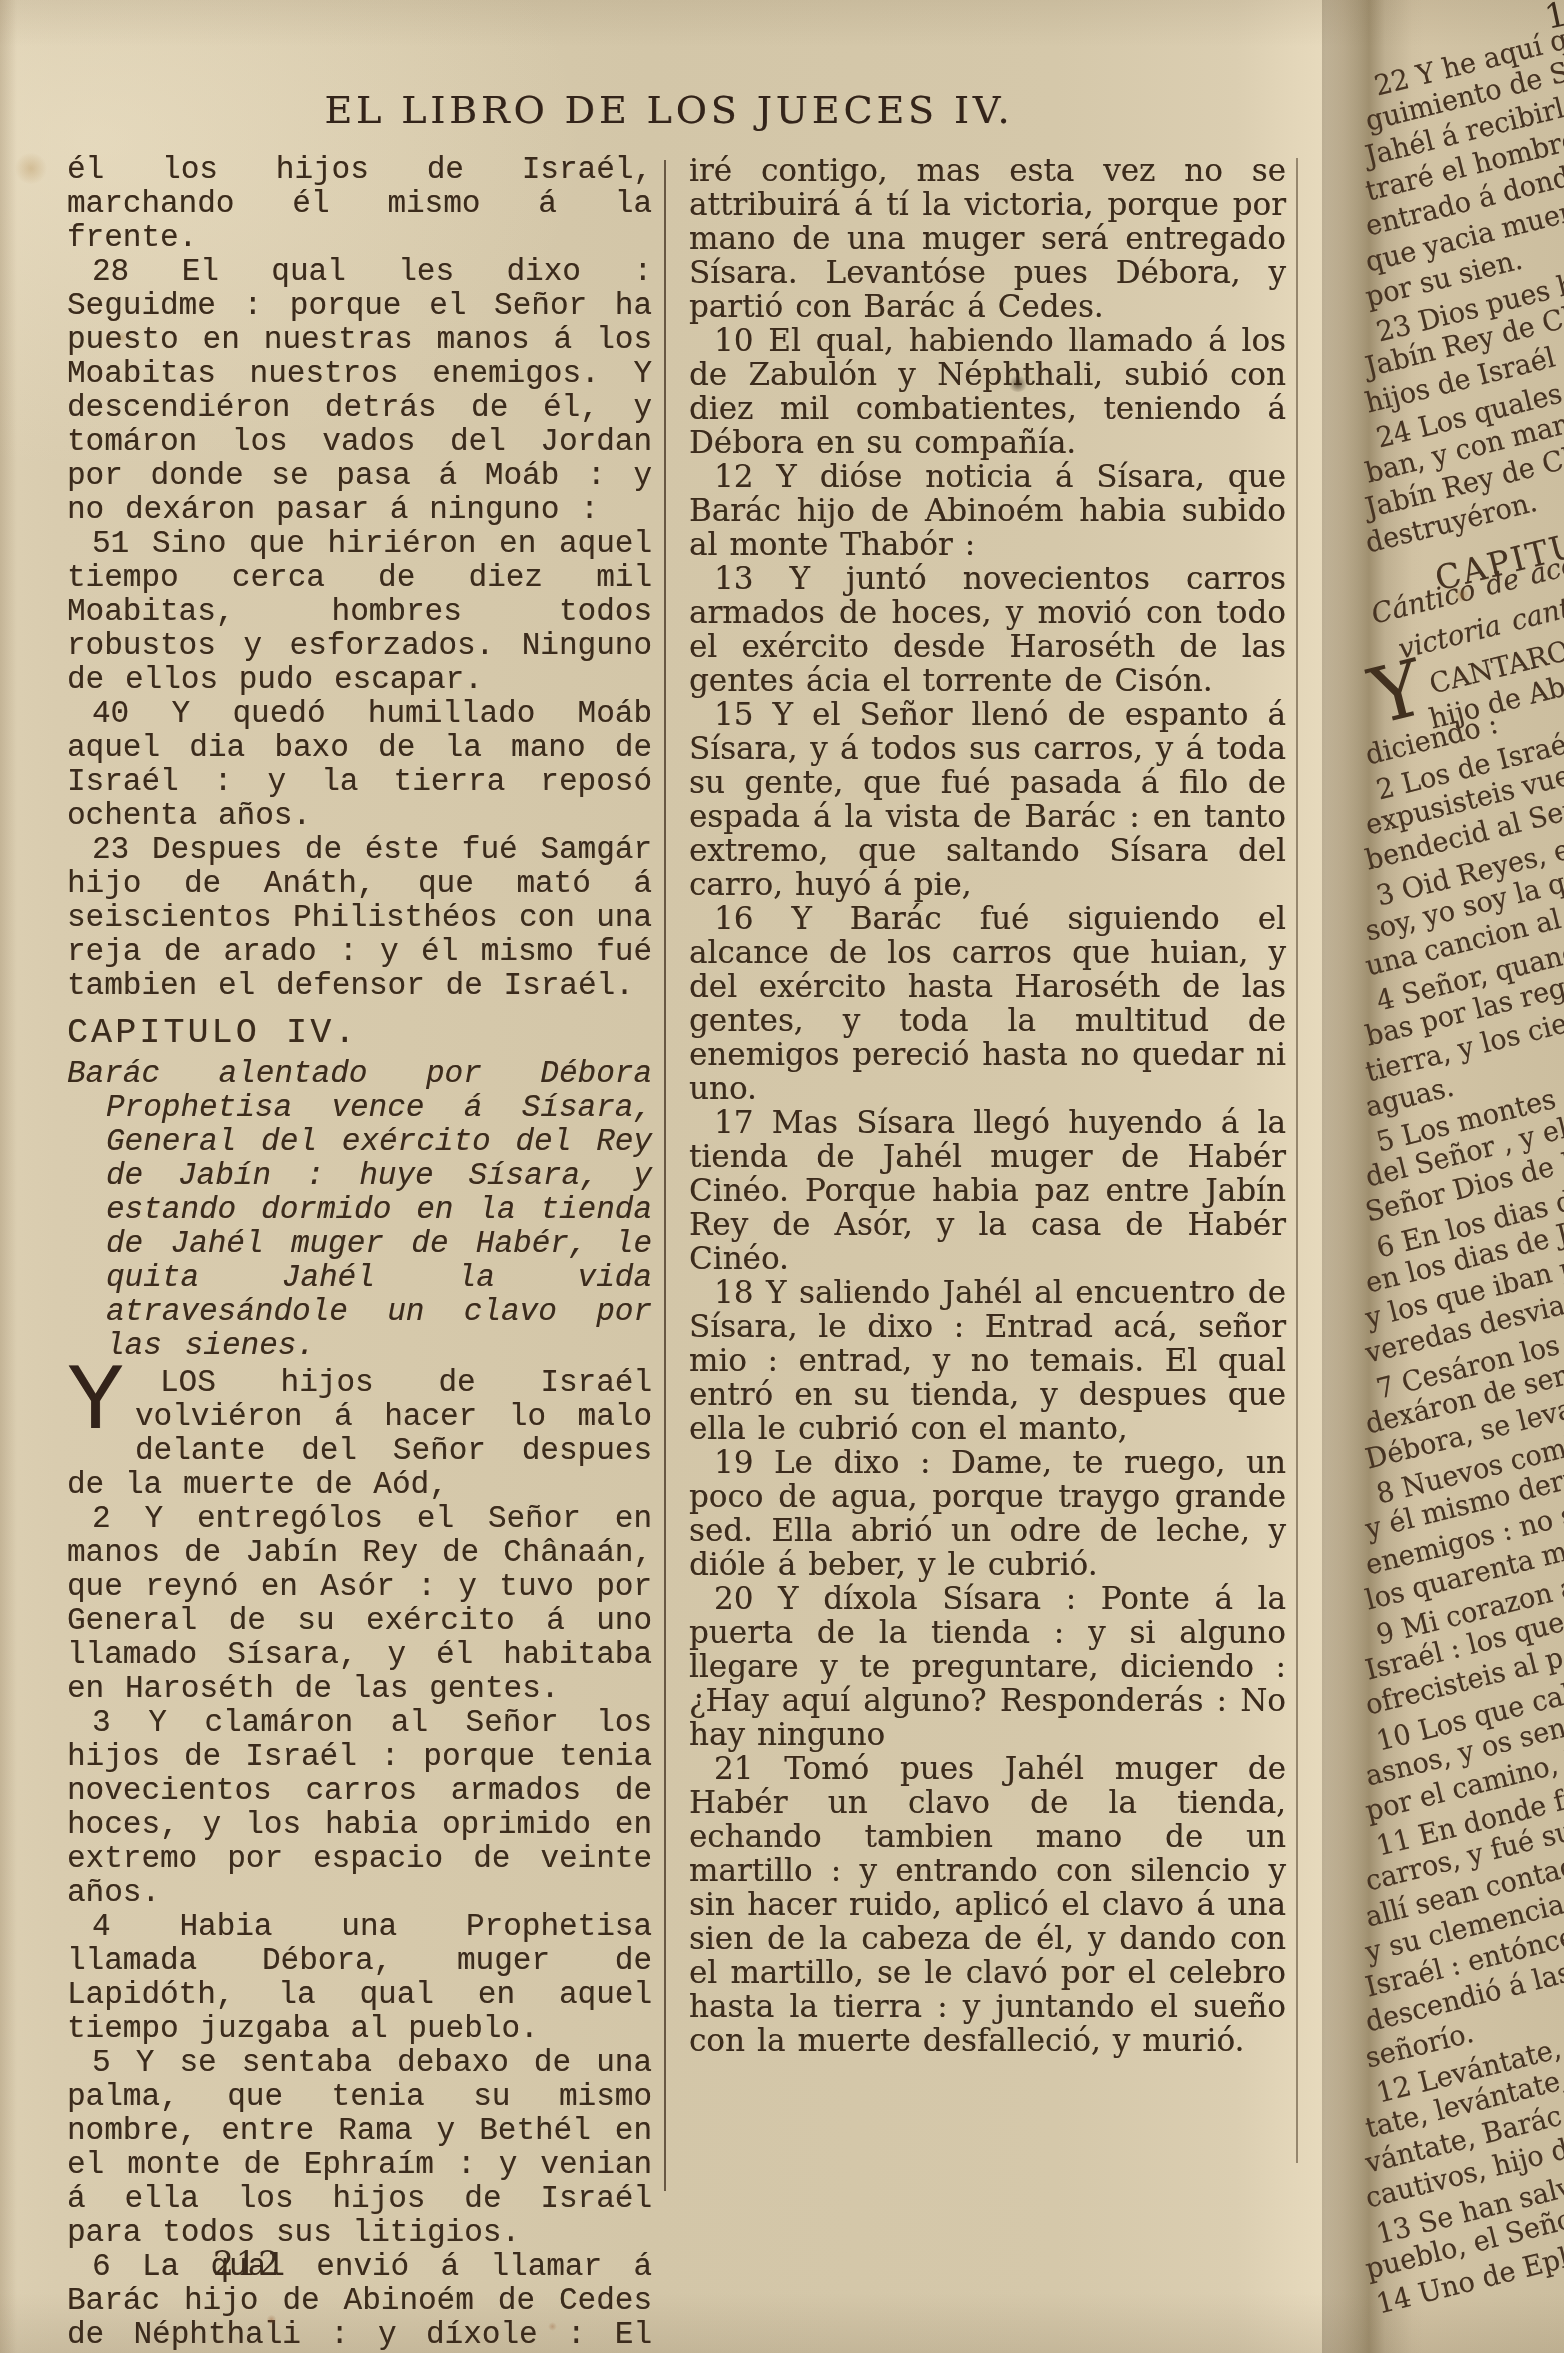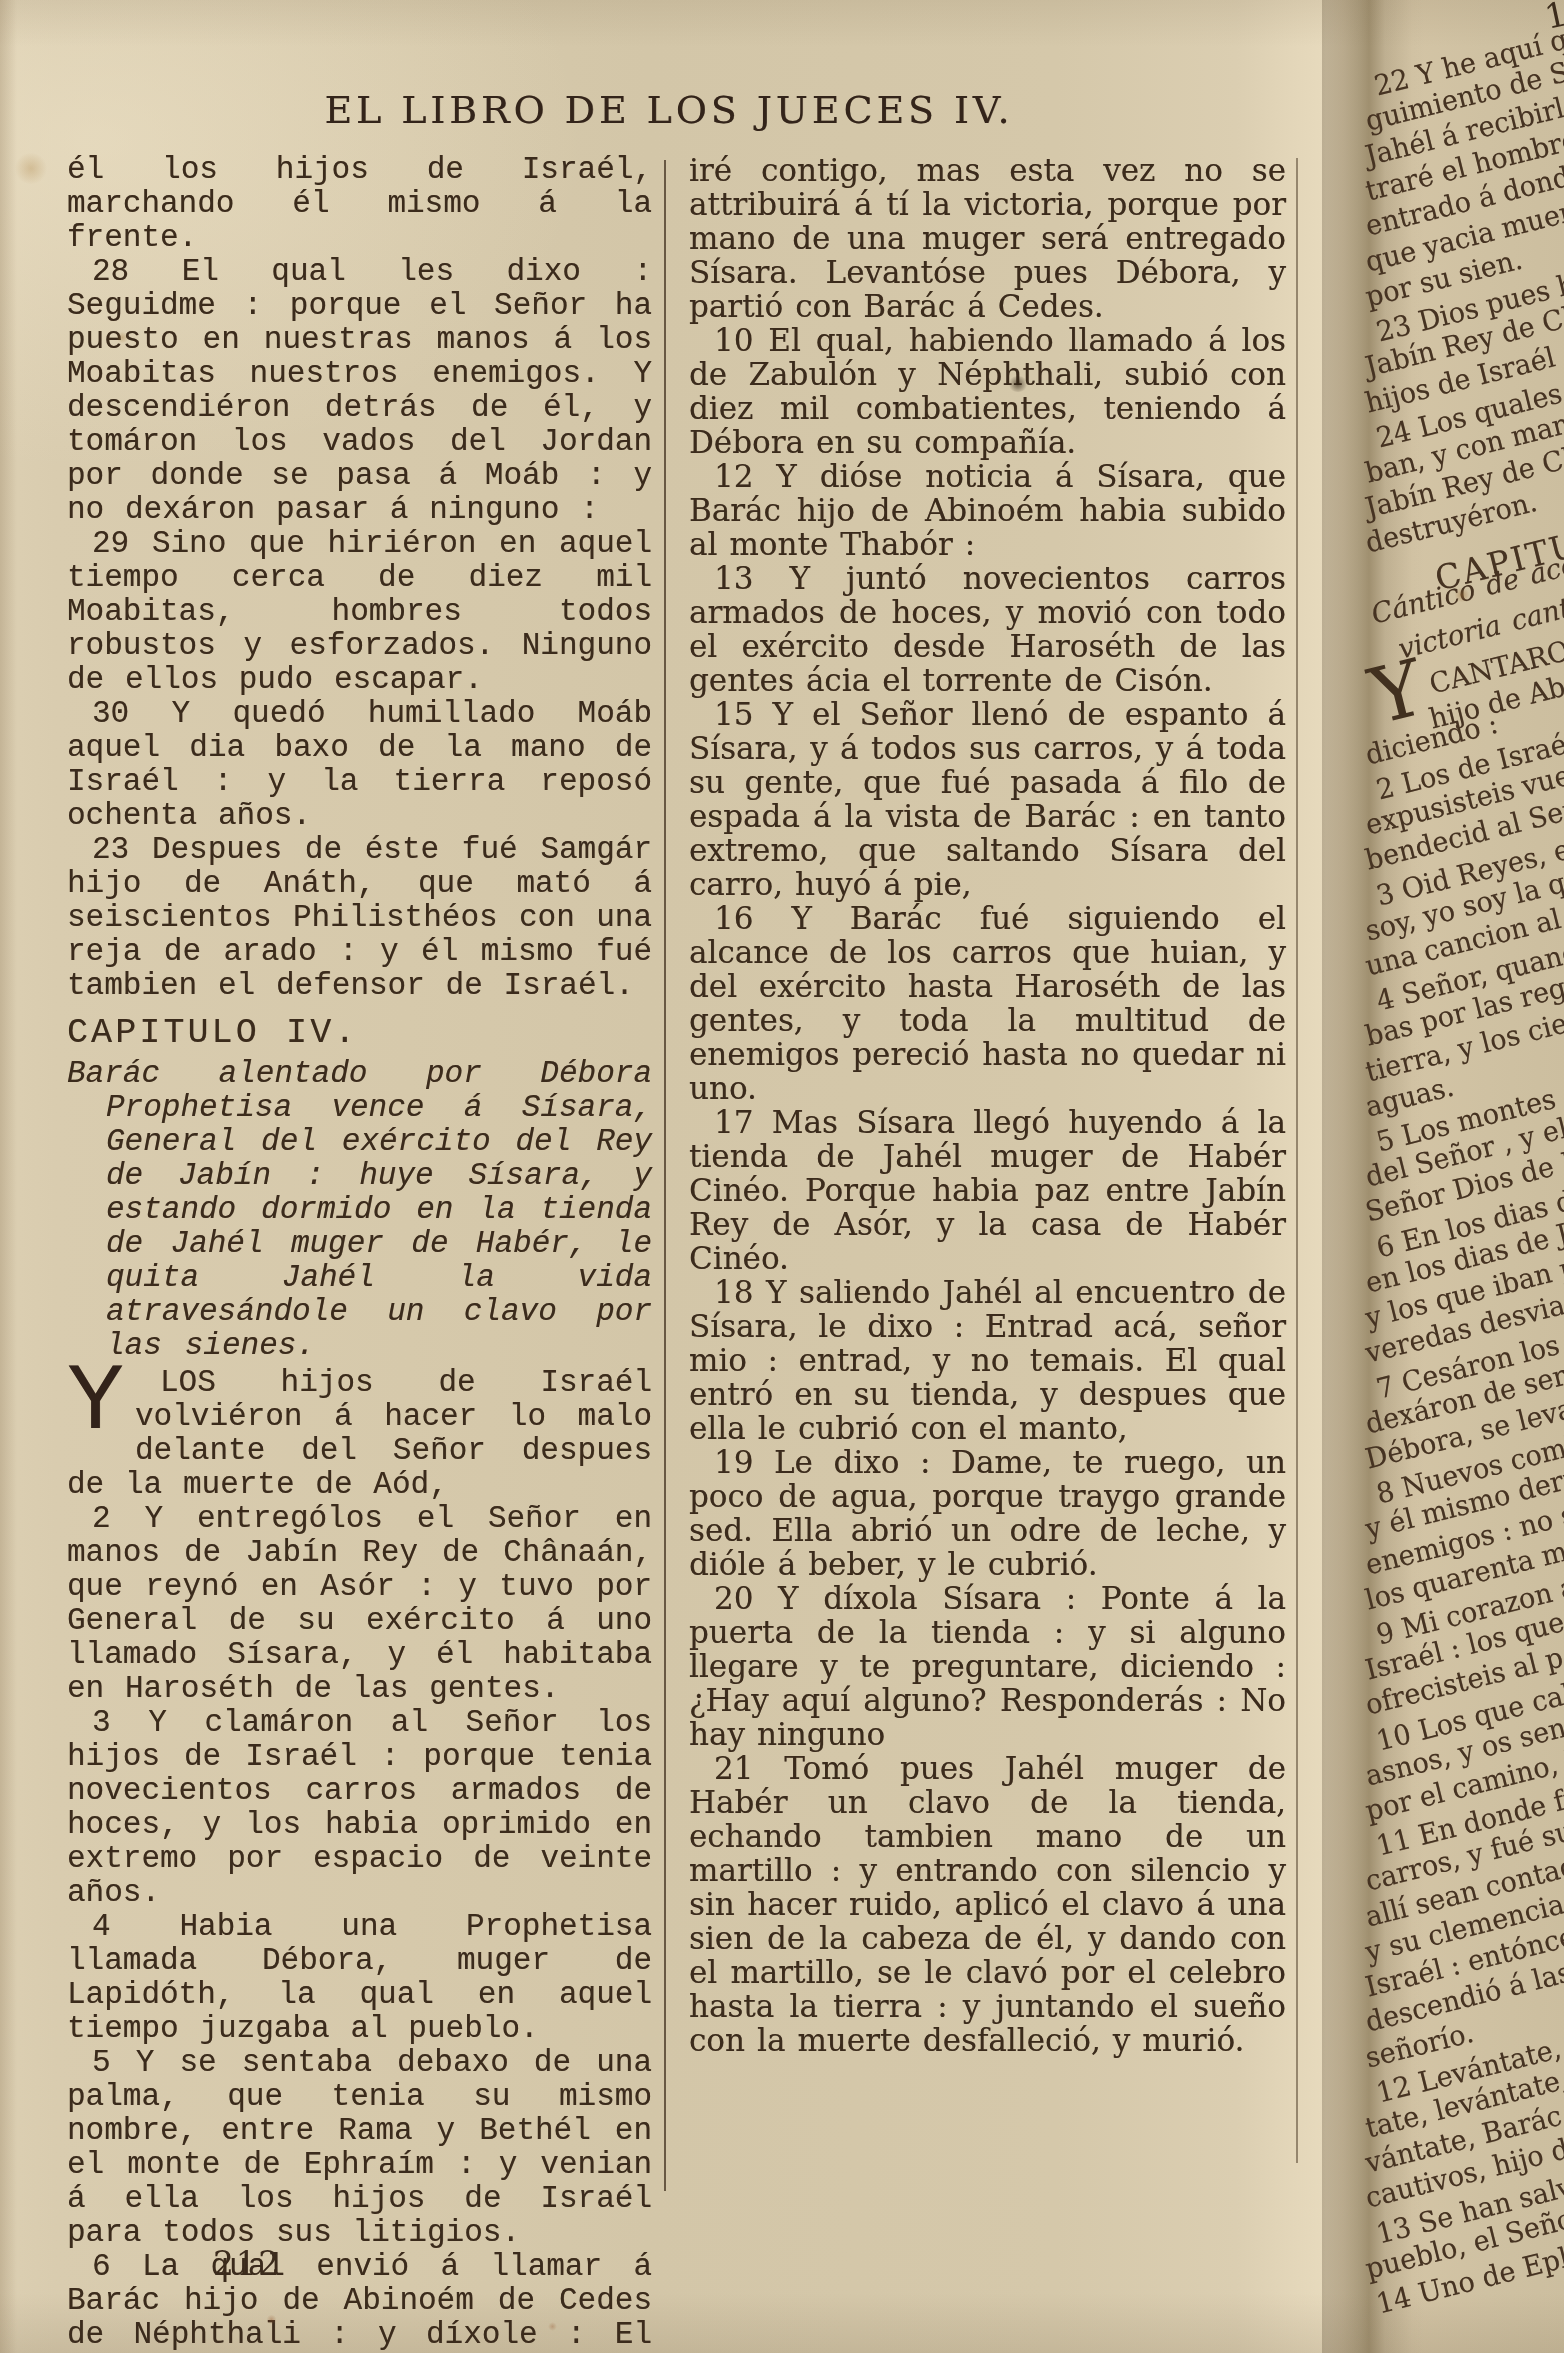--- a/index.html
+++ b/index.html
@@ -83,22 +83,22 @@
 <div class="page">
 
   <div class="running-head">EL LIBRO DE LOS JUECES IV.</div>
 
   <div class="vrule r1"></div>
   <div class="vrule r2"></div>
 
   <div class="col col-left" id="col-left">
       <p class="cont">él los hijos de Israél, marchando él mismo á la frente.</p>
       <p>28 El qual les dixo : Seguidme : porque el Señor ha puesto en nuestras manos á los Moabitas nuestros enemigos. Y descendiéron detrás de él, y tomáron los vados del Jordan por donde se pasa á Moáb : y no dexáron pasar á ninguno :</p>
-      <p>29 Sino que hiriéron en aquel tiempo cerca de diez mil Moabitas, hombres todos robustos y esforzados. Ninguno de ellos pudo escapar.</p>
-      <p>30 Y quedó humillado Moáb aquel dia baxo de la mano de Israél : y la tierra reposó ochenta años.</p>
+      <p>51 Sino que hiriéron en aquel tiempo cerca de diez mil Moabitas, hombres todos robustos y esforzados. Ninguno de ellos pudo escapar.</p>
+      <p>40 Y quedó humillado Moáb aquel dia baxo de la mano de Israél : y la tierra reposó ochenta años.</p>
       <p>23 Despues de éste fué Samgár hijo de Anáth, que mató á seiscientos Philisthéos con una reja de arado : y él mismo fué tambien el defensor de Israél.</p>
       <div class="chapter-heading">CAPITULO IV.</div>
       <p class="summary">Barác alentado por Débora Prophetisa vence á Sísara, General del exército del Rey de Jabín : huye Sísara, y estando dormido en la tienda de Jahél muger de Habér, le quita Jahél la vida atravesándole un clavo por las sienes.</p>
       <p class="dropcap-p"><span class="dropcap">Y</span>LOS hijos de Israél volviéron á hacer lo malo delante del Señor despues de la muerte de Aód,</p>
       <p>2 Y entrególos el Señor en manos de Jabín Rey de Chânaán, que reynó en Asór : y tuvo por General de su exército á uno llamado Sísara, y él habitaba en Haroséth de las gentes.</p>
       <p>3 Y clamáron al Señor los hijos de Israél : porque tenia novecientos carros armados de hoces, y los habia oprimido en extremo por espacio de veinte años.</p>
       <p>4 Habia una Prophetisa llamada Débora, muger de Lapidóth, la qual en aquel tiempo juzgaba al pueblo.</p>
       <p>5 Y se sentaba debaxo de una palma, que tenia su mismo nombre, entre Rama y Bethél en el monte de Ephraím : y venian á ella los hijos de Israél para todos sus litigios.</p>
       <p>6 La qual envió á llamar á Barác hijo de Abinoém de Cedes de Néphthali : y díxole : El Señor Dios de Israél te ha dado esta órden, anda, y lleva el exército al monte Thabór, y tomarás contigo diez mil combatientes de los hijos de Néphthali, y de los hijos de Zabulón :</p>
     </div>

